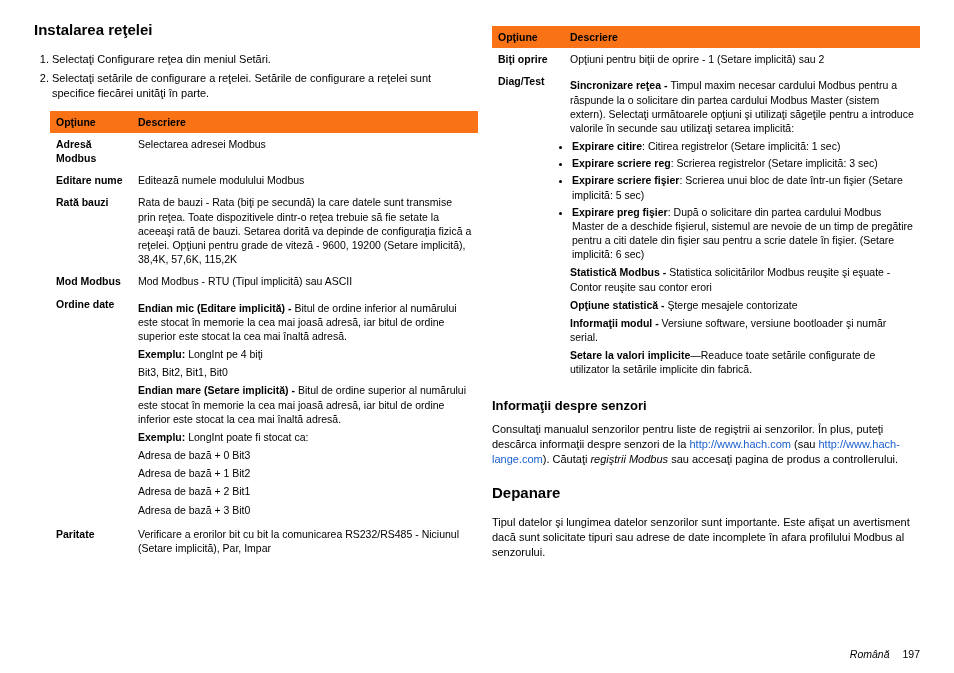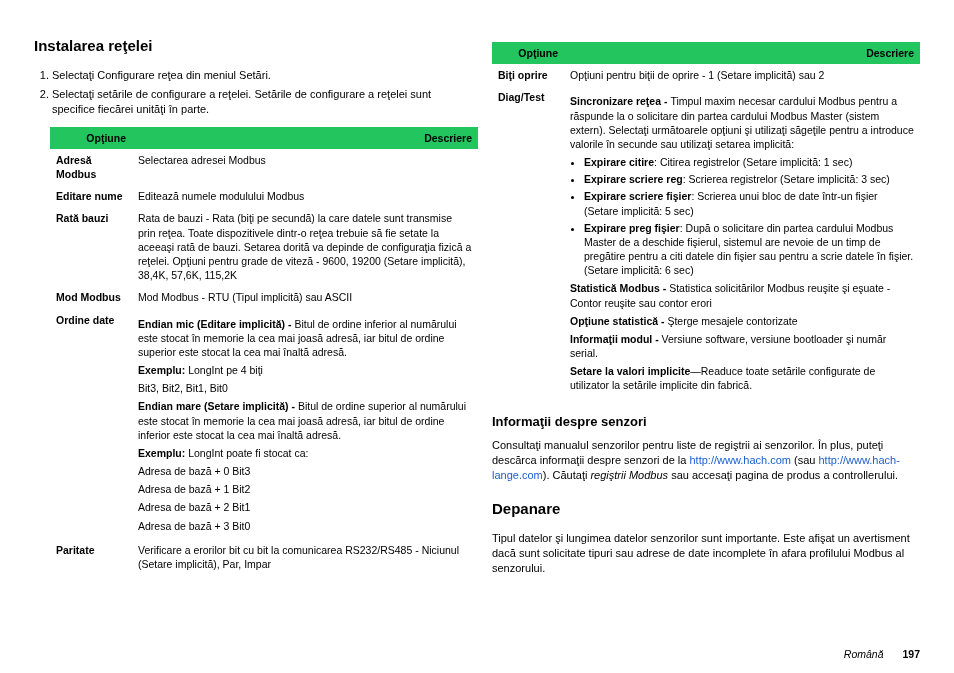--- a/index.html
+++ b/index.html
@@ -1,36 +1,36 @@
 <!DOCTYPE html>
 <html><head>
 <meta charset="utf-8">
 <style>
   html,body{margin:0;padding:0;background:#fff;color:#000;font-family:Arial,Helvetica,sans-serif;font-size:11px;line-height:1.35}
-  .page{width:954px;height:673px;box-sizing:border-box;padding:36px 34px 14px;position:relative}
+  .page{width:954px;height:673px;box-sizing:border-box;padding:20px 34px 14px;position:relative}
   .cols{display:flex;gap:30px}
   .col{flex:1;min-width:0}
   h2{font-size:15px;font-weight:bold;margin:0 0 12px}
   h3{font-size:13px;font-weight:bold;margin:14px 0 8px}
   ol{margin:0 0 10px 0;padding-left:18px}
   ol li{margin-bottom:4px}
   table.opt{width:100%;border-collapse:collapse;margin-left:16px;margin-top:6px}
   .col2 table.opt{margin-left:0}
-  table.opt th{background:#22c55e;text-align:right;font-weight:bold;padding:4px 6px;font-size:10.5px;vertical-align:top}
+  table.opt th{background:#f97316;text-align:left;font-weight:bold;padding:4px 6px;font-size:10.5px;vertical-align:top}
   table.opt td{padding:4px 6px;font-size:10.5px;vertical-align:top}
   table.opt td.k{font-weight:bold;width:70px}
   .col2 table.opt th:first-child,.col2 table.opt td.k{width:60px}
   .sub{margin:4px 0 2px 0}
-  ul.bul{margin:4px 0 4px 14px;padding:0}
+  ul.bul{margin:4px 0 4px 2px;padding:0}
   ul.bul li{margin-bottom:3px;font-size:10.5px;list-style:disc}
   p{margin:6px 0}
   a.link{color:#1a5fcc;text-decoration:none}
   .em{font-style:italic}
   .footer{position:absolute;bottom:12px;right:34px;font-size:10.5px}
-  .pnum{font-weight:bold;margin-left:16px}
+  .pnum{font-weight:normal;margin-left:10px}
   .b{font-weight:bold}
 </style>
 </head>
 <body>
 
 <div class="page">
   <div class="cols">
 
     <div class="col">
       <h2>Instalarea reţelei</h2>

